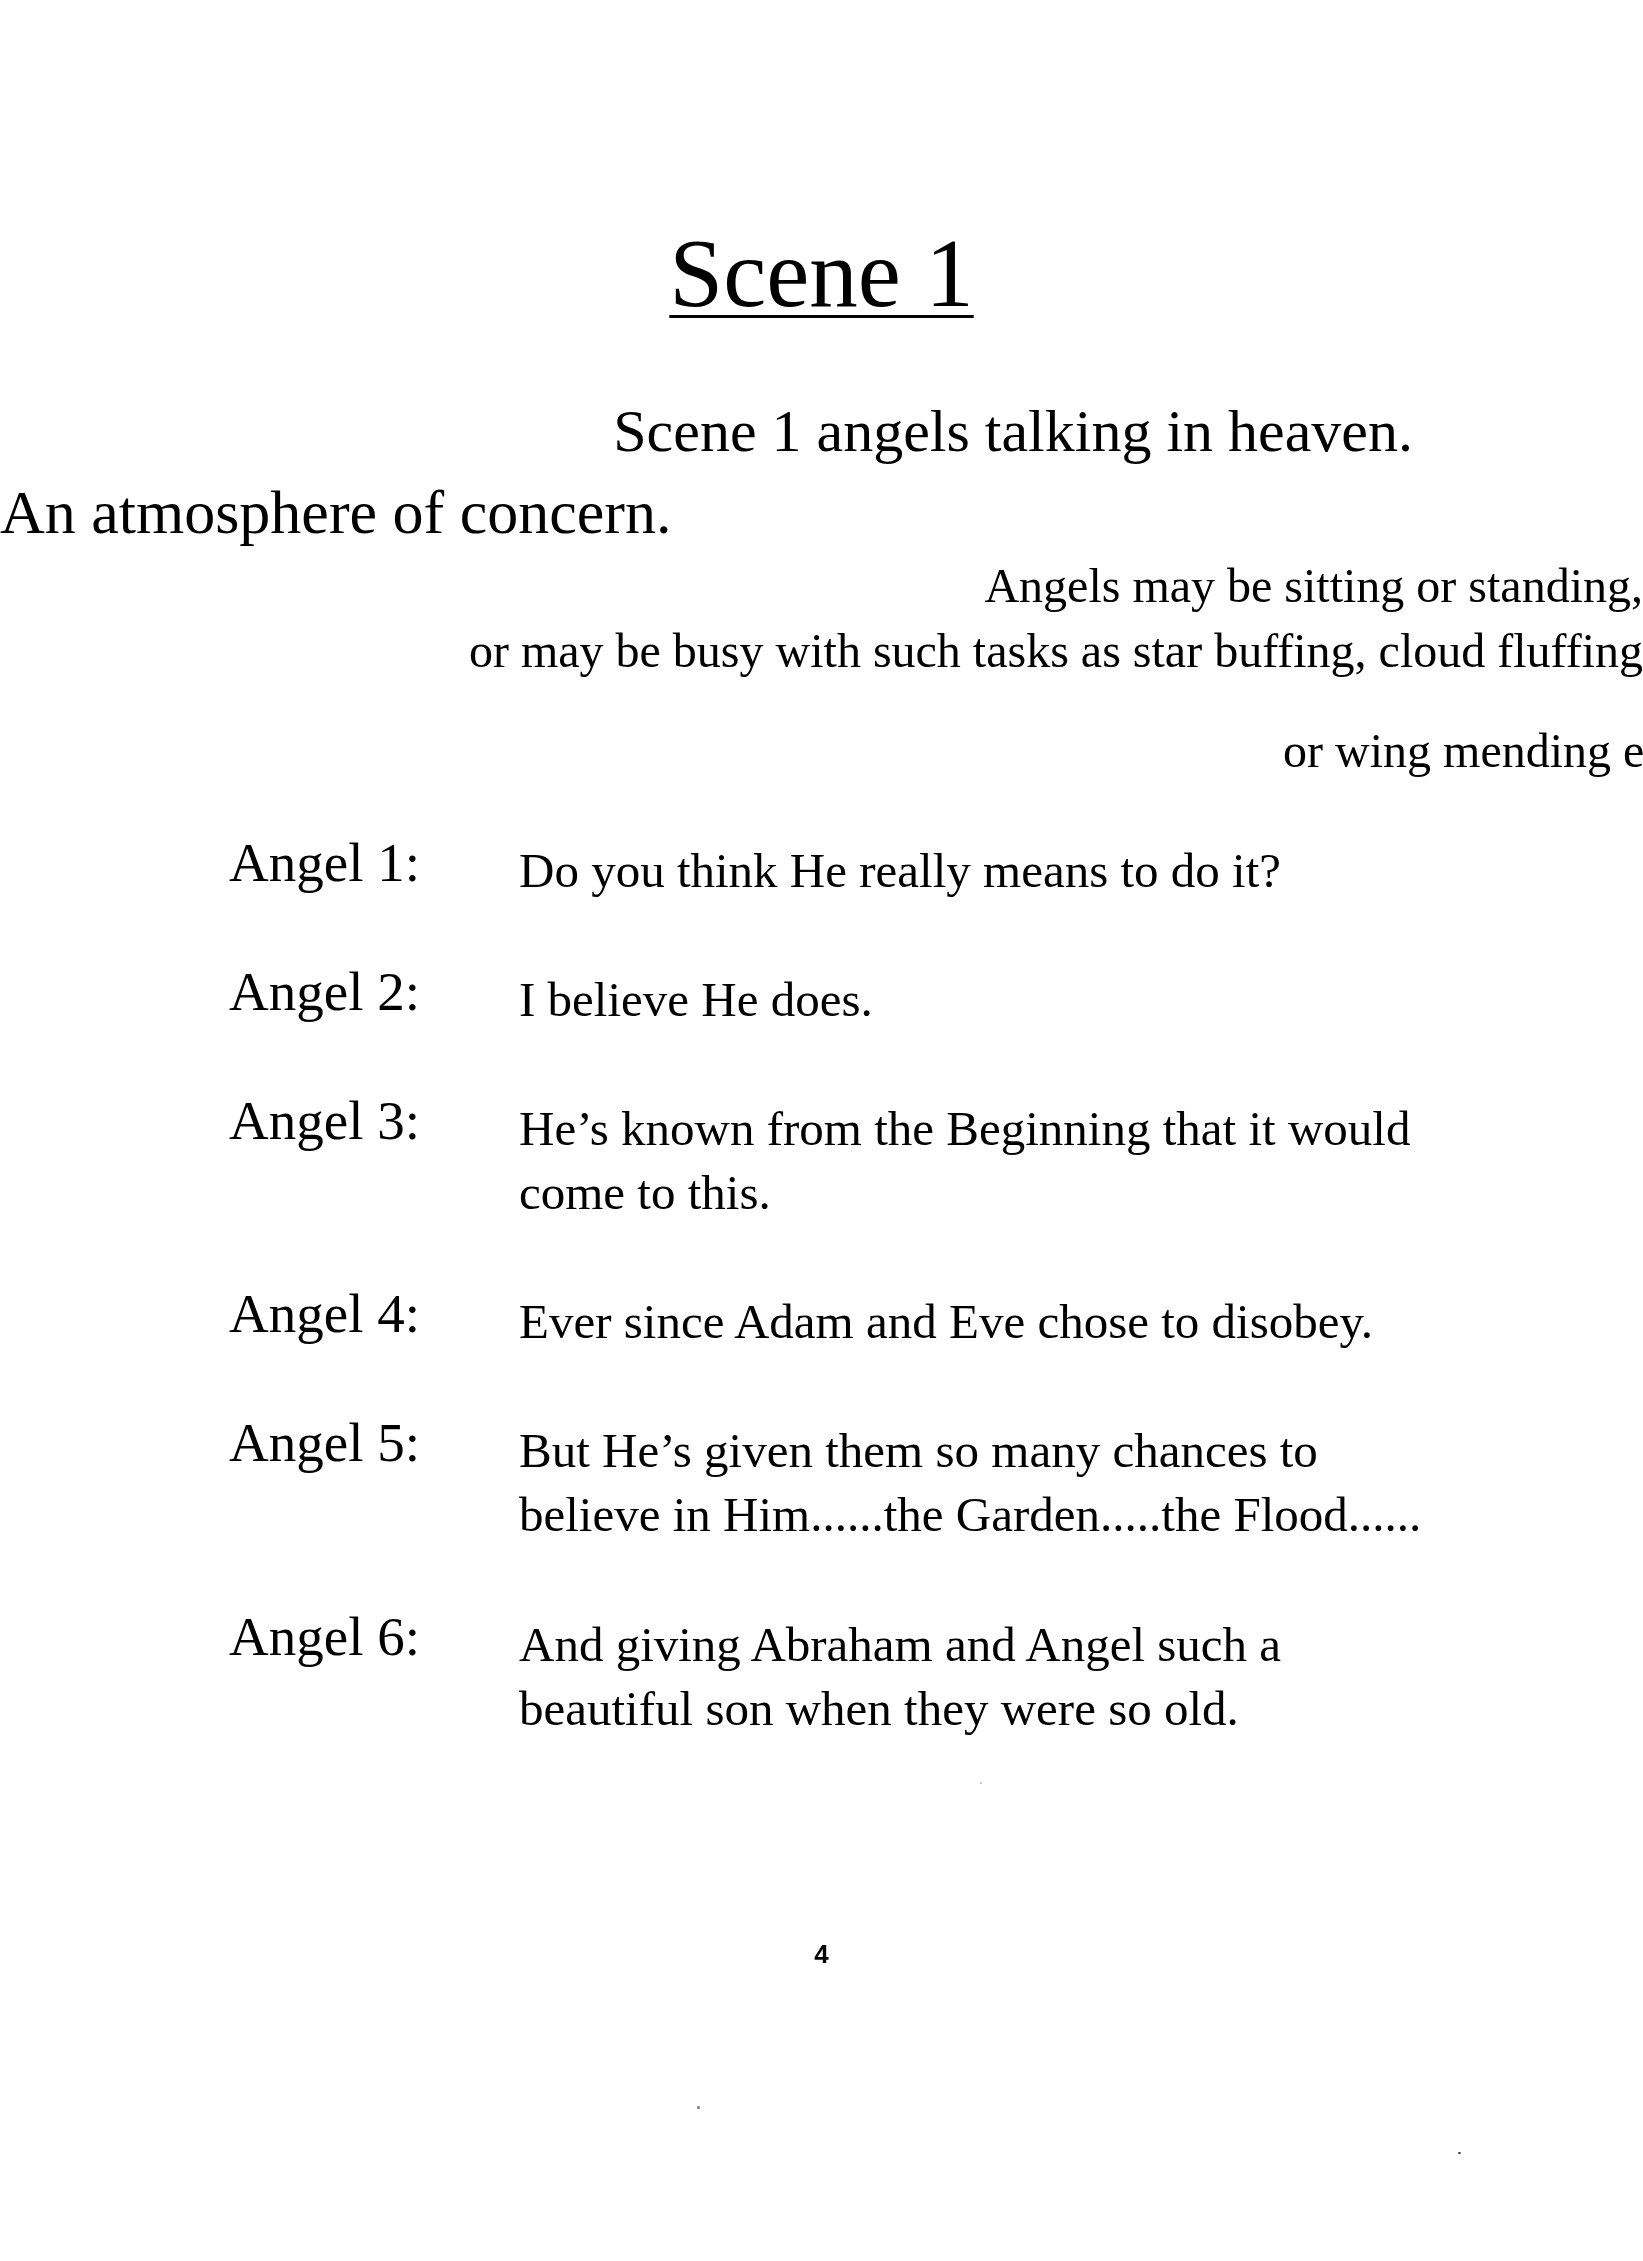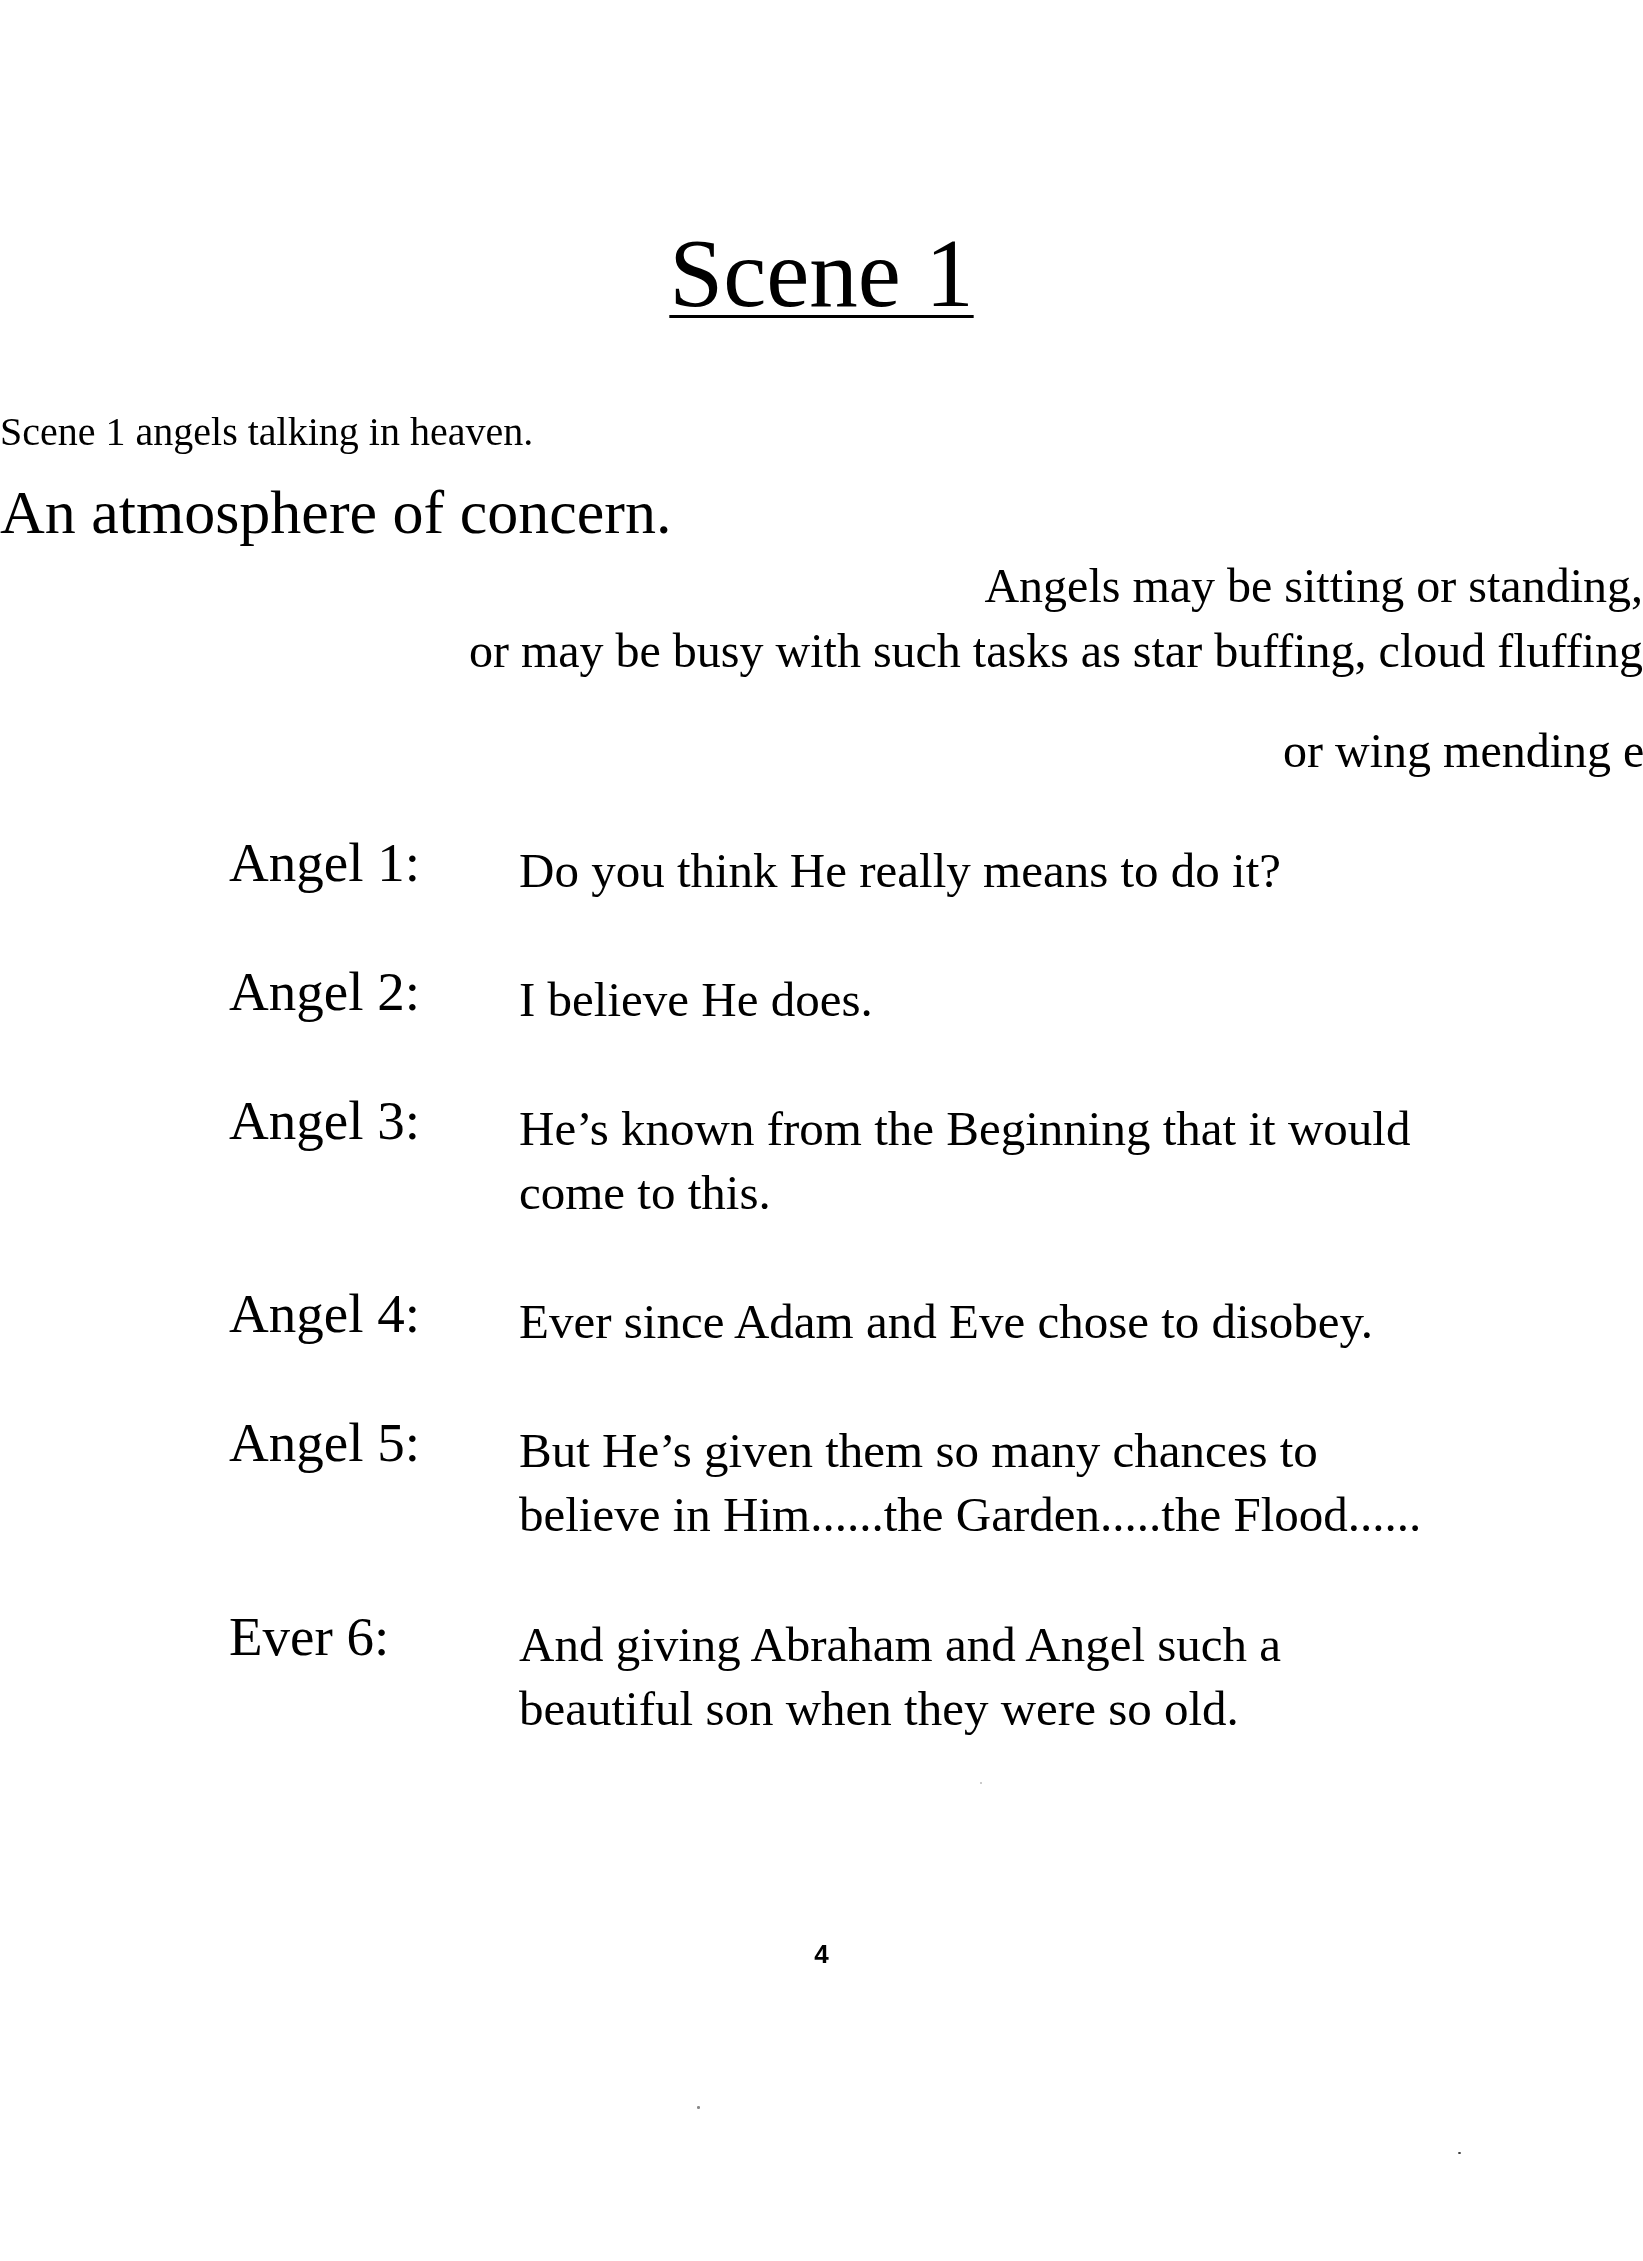--- a/index.html
+++ b/index.html
@@ -7,22 +7,22 @@
       width: 1643px; height: 2261px; position: relative; overflow: hidden;
       font-family: "Liberation Serif", "DejaVu Serif", serif; color: #000;
     }
     .page { position: absolute; inset: 0; }
     .title {
       position: absolute; left: 0; width: 1643px; top: 219px; text-align: center;
       font-size: 97px; line-height: 110px; text-decoration: underline;
       text-decoration-thickness: 3.2px; text-underline-offset: 9px;
     }
     .sub1 {
-      position: absolute; left: 0; width: 1413px; top: 396px; text-align: left;
-      font-size: 40px; line-height: 71px;
+      position: absolute; left: 0; width: 1413px; top: 396px; text-align: right;
+      font-size: 60px; line-height: 71px;
     }
     .sub2 {
       position: absolute; left: 0; width: 1643px; top: 477px; 
       font-size: 62px; line-height: 71px;
     }
     .dir {
       position: absolute; left: 0; width: 1643px; text-align: right;
       font-size: 48px; line-height: 58px;
     }
     .dir.l1 { top: 557px; }
@@ -81,21 +81,21 @@
     <span class="speaker">Angel 4:</span>
     <span class="line">Ever since Adam and Eve chose to disobey.</span>
   </div>
 
   <div class="row r5">
     <span class="speaker">Angel 5:</span>
     <span class="line">But He’s given them so many chances to believe in Him......the Garden.....the Flood......</span>
   </div>
 
   <div class="row r6">
-    <span class="speaker">Ever 6:</span>
+    <span class="speaker">Angel 6:</span>
     <span class="line">And giving Abraham and Angel such a beautiful son when they were so old.</span>
   </div>
 
   <div class="pagenum">4</div>
 
   <div class="speck" style="left:697px;top:2106px;width:2.6px;height:2.6px;"></div>
   <div class="speck" style="left:980px;top:1782px;width:1.9px;height:1.9px;background:#bbb;"></div>
   <div class="speck" style="left:1458px;top:2152px;width:3.2px;height:1.9px;background:#333;"></div>
 </div>
 

